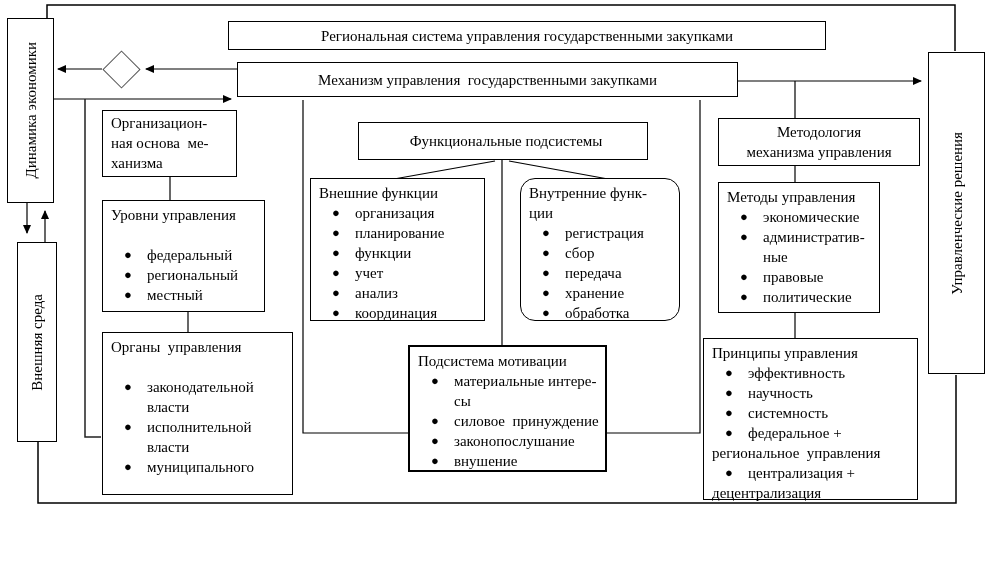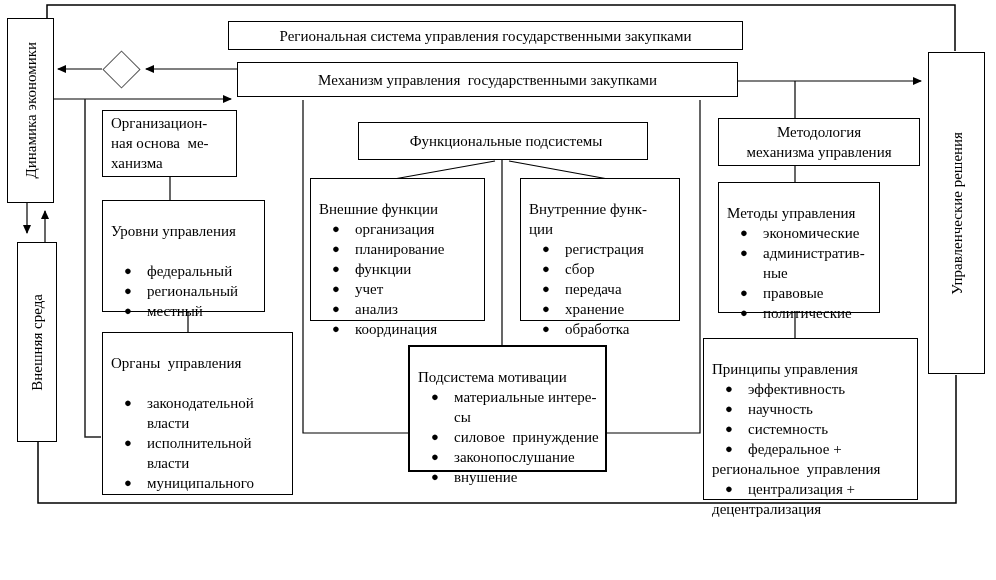--- a/index.html
+++ b/index.html
@@ -9,21 +9,21 @@
   }
   #wires{position:absolute;left:0;top:0;width:996px;height:580px;}
   .box{
     position:absolute;background:#fff;border:1.5px solid #000;box-sizing:border-box;
     font-size:15px;line-height:20px;
   }
   .center{display:flex;align-items:center;justify-content:center;text-align:center;}
   .pre{white-space:pre-wrap;}
   .vbox{display:flex;align-items:center;justify-content:center;}
   .vtext{writing-mode:vertical-rl;transform:rotate(180deg);white-space:nowrap;font-size:15px;}
-  .listbox{padding:20px 4px 0 8px;}
+  .listbox{padding:4px 4px 0 8px;}
   .bt{white-space:pre-wrap;}
   .bt.gap{margin-bottom:20px;}
   .li{position:relative;white-space:pre-wrap;line-height:20px;}
   .li.bullet{padding-left:36px;}
   .li.indent{padding-left:36px;}
   .li.outdent{padding-left:0;}
   .dot{position:absolute;left:13px;top:0;font-size:13px;}
   #diamond{
     position:absolute;left:108px;top:56px;width:27px;height:27px;
     border:1.2px solid #555;background:#fff;transform:rotate(45deg);box-sizing:border-box;
@@ -71,21 +71,21 @@
     <line x1="795" y1="313" x2="795" y2="338" stroke="#000" stroke-width="1.2"></line>
 
     <path d="M38,442 L38,503 L956,503 L956,375" fill="none" stroke="#000" stroke-width="1.5"></path>
 
     <line x1="27" y1="203" x2="27" y2="233" stroke="#000" stroke-width="1.2" marker-end="url(#ah)"></line>
     <line x1="45" y1="242" x2="45" y2="211" stroke="#000" stroke-width="1.2" marker-end="url(#ah)"></line>
   </svg>
 
   <div id="diamond"></div>
 
-  <div class="box center pre" style="left:228px;top:21px;width:515px;height:29px;">Региональная система управления государственными закупками</div>
+  <div class="box center pre" style="left:228px;top:21px;width:598px;height:29px;">Региональная система управления государственными закупками</div>
 
   <div class="box center pre" style="left:237px;top:62px;width:501px;height:35px;">Механизм управления  государственными закупками</div>
 
   <div class="box vbox" style="left:7px;top:18px;width:47px;height:185px;">
     <span class="vtext">Динамика экономики</span>
   </div>
 
   <div class="box vbox" style="left:17px;top:242px;width:40px;height:200px;">
     <span class="vtext">Внешняя среда</span>
   </div>
@@ -125,21 +125,21 @@
     <div>
         <div class="li bullet"><span class="dot">●</span><span>организация</span></div>
         <div class="li bullet"><span class="dot">●</span><span>планирование</span></div>
         <div class="li bullet"><span class="dot">●</span><span>функции</span></div>
         <div class="li bullet"><span class="dot">●</span><span>учет</span></div>
         <div class="li bullet"><span class="dot">●</span><span>анализ</span></div>
         <div class="li bullet"><span class="dot">●</span><span>координация</span></div>
       </div>
   </div>
 
-  <div class="box listbox" style="left:520px;top:178px;width:160px;height:143px;">
+  <div class="box listbox" style="left:520px;top:178px;width:160px;height:143px;border-radius:15px;">
     <div class="bt">Внутренние функ-
 ции</div>
     <div>
         <div class="li bullet"><span class="dot">●</span><span>регистрация</span></div>
         <div class="li bullet"><span class="dot">●</span><span>сбор</span></div>
         <div class="li bullet"><span class="dot">●</span><span>передача</span></div>
         <div class="li bullet"><span class="dot">●</span><span>хранение</span></div>
         <div class="li bullet"><span class="dot">●</span><span>обработка</span></div>
       </div>
   </div>

